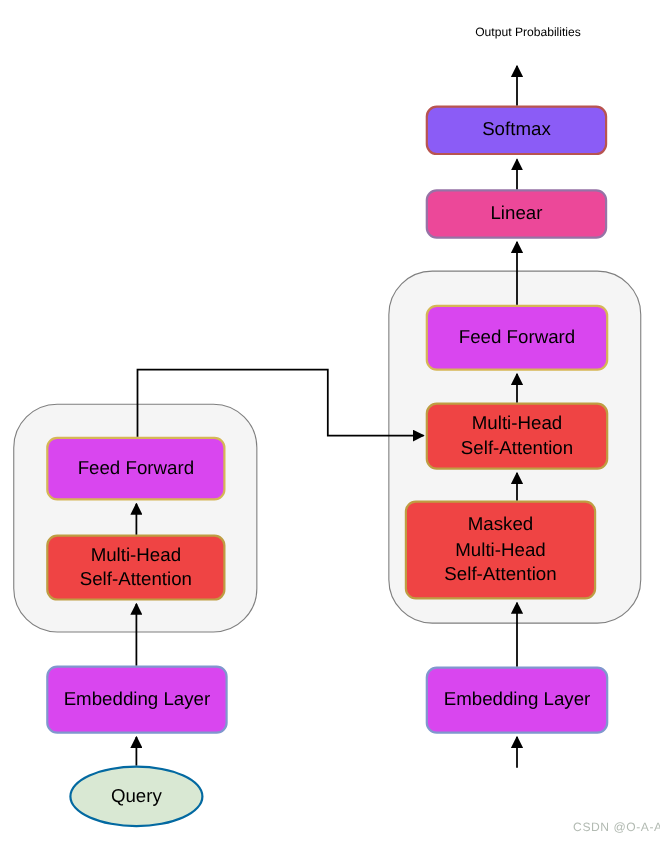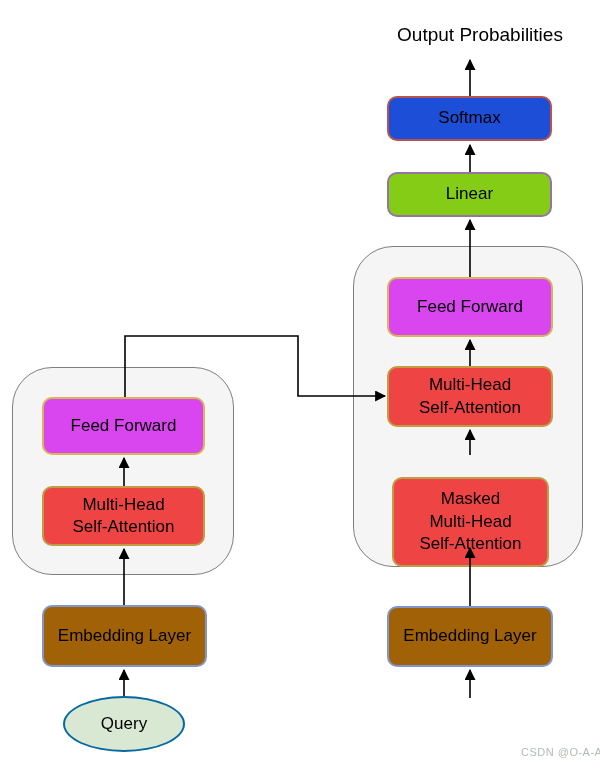--- a/index.html
+++ b/index.html
@@ -21,43 +21,43 @@
     z-index: 2;
   }
   .rect { border-radius: 10px; border: 2px solid; }
   .container {
     position: absolute; box-sizing: border-box;
     background: #f5f5f5; border: 1.6px solid #7f7f7f;
     border-radius: 40px; z-index: 1;
   }
   .ellipse { border-radius: 50%; border: 2px solid #0369a1; background: #d9e8d3; }
 
-  .fill-red    { background: #1d4ed8; border-color: #b85450; }
-  .fill-purple { background: #84cc16; border-color: #9673a6; }
+  .fill-red    { background: #8b5cf6; border-color: #b85450; }
+  .fill-purple { background: #ec4899; border-color: #9673a6; }
   .fill-yellow { background: #d946ef; border-color: #d6b656; }
   .fill-tan    { background: #ef4444; border-color: #bf9d42; }
-  .fill-blue   { background: #a16207; border-color: #8097ce; }
+  .fill-blue   { background: #d946ef; border-color: #8097ce; }
 
   .softmax      { left: 387px; top:  96px; width: 165px; height: 45px; }
   .linear       { left: 387px; top: 172px; width: 165px; height: 45px; }
   .dec-container{ left: 353px; top: 246px; width: 230px; height: 321px; }
   .dec-ff       { left: 387px; top: 277px; width: 166px; height: 60px; }
   .dec-mhsa     { left: 387px; top: 366px; width: 166px; height: 61px; }
-  .dec-masked   { left: 392px; top: 455px; width: 157px; height: 90px; margin-top: 22px; }
+  .dec-masked   { left: 368px; top: 455px; width: 174px; height: 90px; }
   .dec-embed    { left: 387px; top: 606px; width: 166px; height: 61px; }
   .corrected-q  { left: 382px; top: 698px; width: 176px; height: 55px; }
   .enc-container{ left:  12px; top: 367px; width: 222px; height: 208px; }
   .enc-ff       { left:  42px; top: 397px; width: 163px; height: 58px; }
   .enc-mhsa     { left:  42px; top: 486px; width: 163px; height: 60px; }
   .enc-embed    { left:  42px; top: 605px; width: 165px; height: 62px; }
   .query        { left:  63px; top: 696px; width: 122px; height: 56px; }
 
   .output-label {
     position: absolute; left: 390px; top: 24px; width: 180px;
-    text-align: center; font-size: 19px; color: #000; z-index: 2;
+    text-align: center; font-size: 11px; color: #000; z-index: 2;
     white-space: nowrap;
   }
 
   svg.arrows {
     position: absolute; left: 0; top: 0; width: 600px; height: 768px;
     z-index: 3; pointer-events: none;
   }
   svg.arrows path { stroke: #000000; stroke-width: 1.6px; fill: none; }
 
   .watermark {

